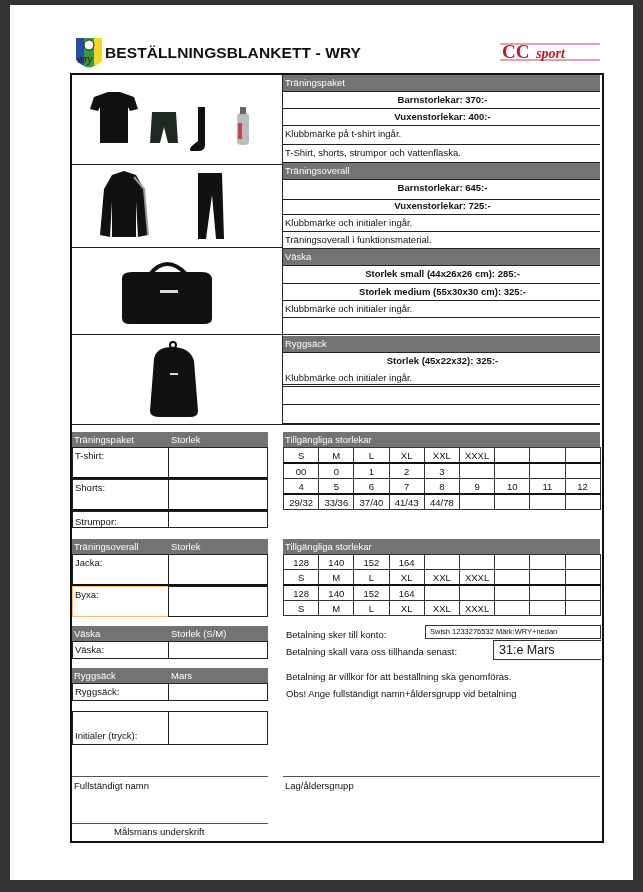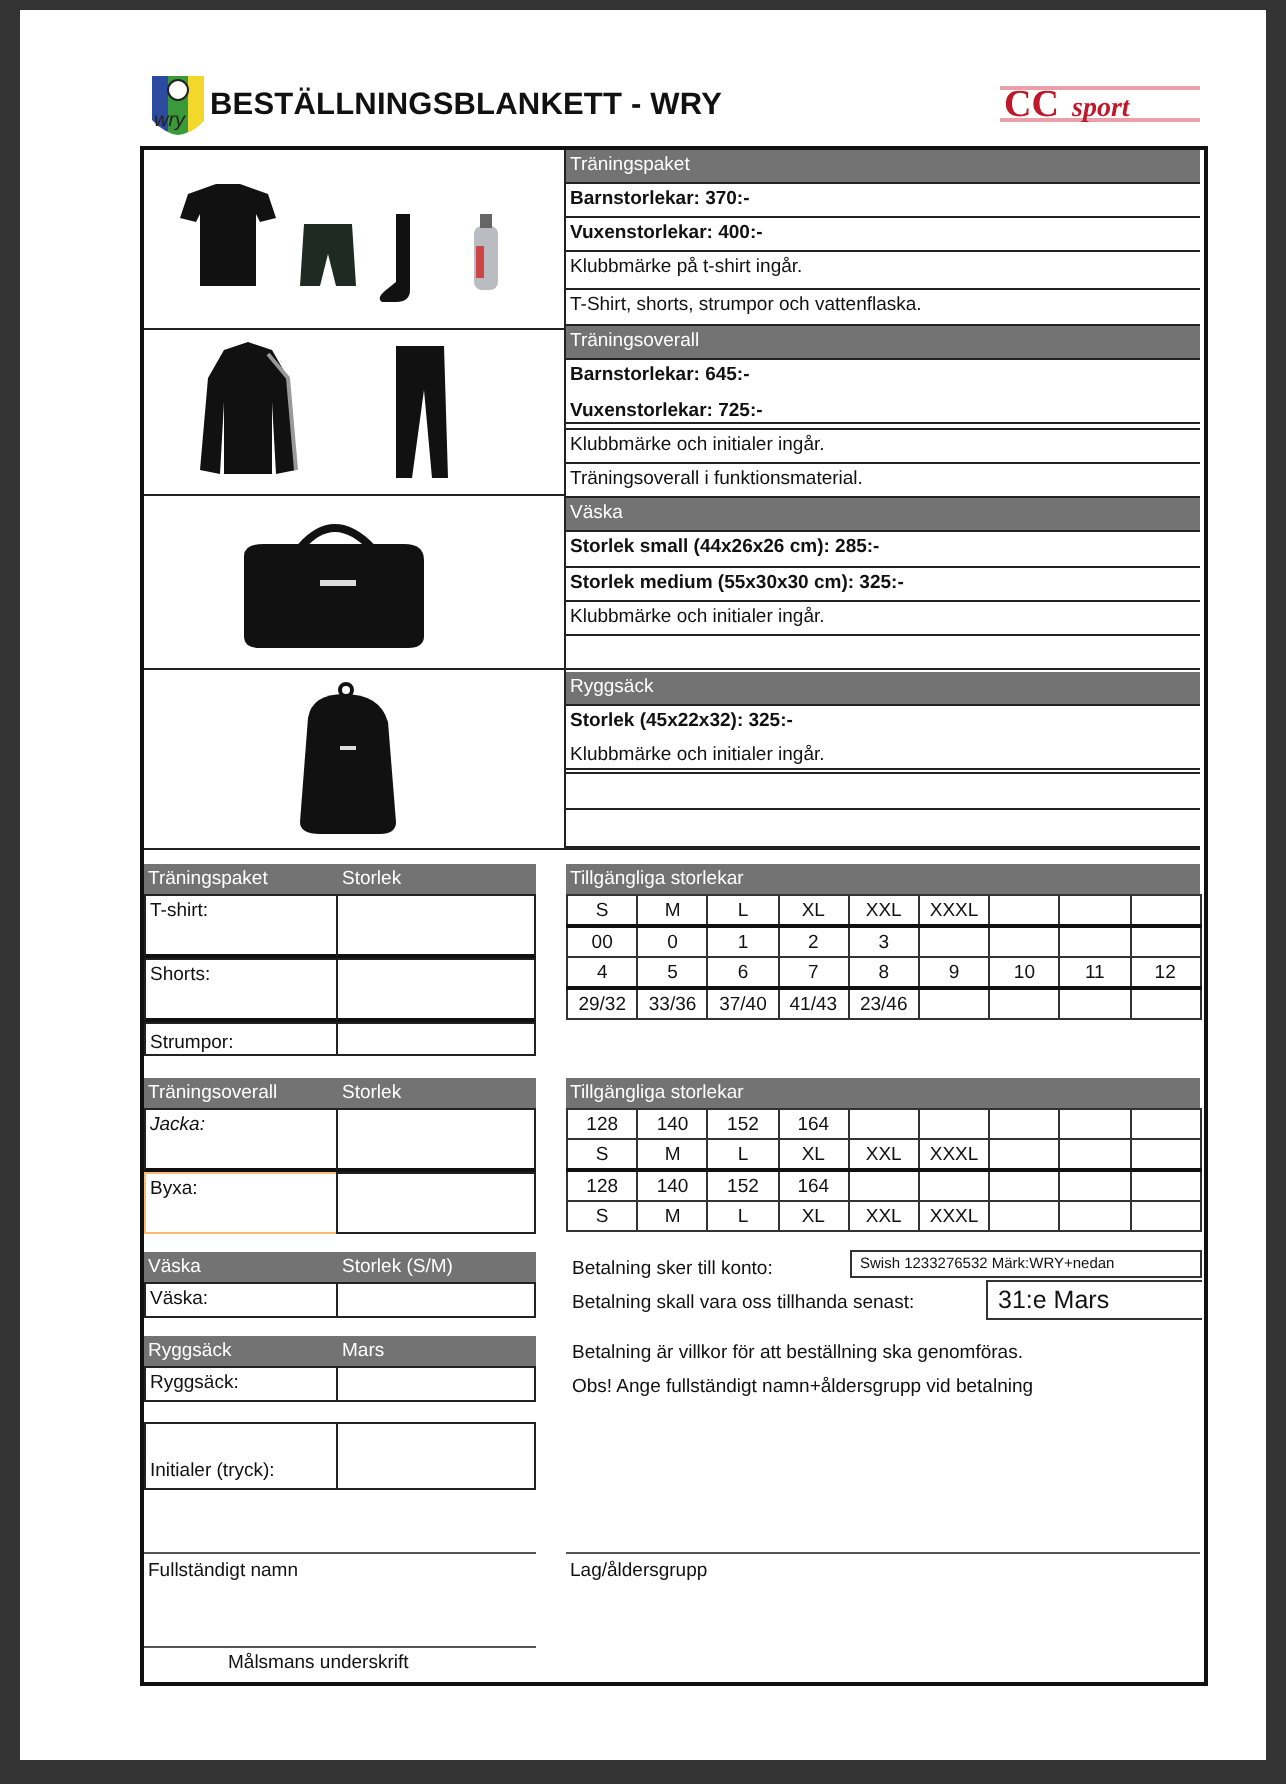--- a/index.html
+++ b/index.html
@@ -6,21 +6,21 @@
   body { width:643px; height:892px; background:#333333; position:relative; overflow:hidden;
          font-family:"Liberation Sans", sans-serif; color:#111; }
   .page { position:absolute; left:10px; top:5px; width:623px; height:875px; background:#fff; }
   .abs { position:absolute; }
   .title { left:105px; top:44px; font-size:15.5px; font-weight:bold; letter-spacing:0.1px; white-space:nowrap; }
   .logo-wry { left:73px; top:36px; width:32px; height:36px; }
   .logo-cc { left:500px; top:40px; width:100px; height:24px; }
   .frame { left:70px; top:73px; width:530px; height:766px; border:2px solid #111; box-sizing:content-box; }
   .cell { position:absolute; box-sizing:border-box; font-size:9.5px; line-height:15px; padding-left:2px; white-space:nowrap; overflow:hidden; }
   .hdr { background:#737373; color:#fff; }
-  .b { font-weight:bold; }
+  .b { font-weight:bold;text-align:center; }
   .bb { border-bottom:1px solid #222; }
   .grid td { border:1px solid #333; text-align:center; font-size:9.5px; height:14px; padding:0; }
   .grid { border-collapse:collapse; position:absolute; table-layout:fixed; }
   .thick-b td { border-bottom:2px solid #111; }
   .line { position:absolute; height:1px; background:#555; }
 </style>
 </head>
 <body>
 
 <div class="page"></div>
@@ -78,21 +78,21 @@
   </svg>
 </div>
 
 <div class="cell hdr" style="left:283px;top:75px;width:317px;height:17px;border-bottom:1px solid #222;">Träningspaket</div>
 <div class="cell b bb" style="left:283px;top:92px;width:317px;height:17px;">Barnstorlekar: 370:-</div>
 <div class="cell b bb" style="left:283px;top:109px;width:317px;height:17px;">Vuxenstorlekar: 400:-</div>
 <div class="cell bb" style="left:283px;top:126px;width:317px;height:19px;">Klubbmärke på t-shirt ingår.</div>
 <div class="cell bb" style="left:283px;top:145px;width:317px;height:18px;">T-Shirt, shorts, strumpor och vattenflaska.</div>
 
 <div class="cell hdr" style="left:283px;top:163px;width:317px;height:17px;border-bottom:1px solid #222;">Träningsoverall</div>
-<div class="cell b bb" style="left:283px;top:180px;width:317px;height:32px;">Barnstorlekar: 645:-</div>
+<div class="cell b bb" style="left:283px;top:180px;width:317px;height:20px;">Barnstorlekar: 645:-</div>
 <div class="cell b bb" style="left:283px;top:198px;width:317px;height:17px;">Vuxenstorlekar: 725:-</div>
 <div class="cell bb" style="left:283px;top:215px;width:317px;height:17px;">Klubbmärke och initialer ingår.</div>
 <div class="cell bb" style="left:283px;top:232px;width:317px;height:17px;">Träningsoverall i funktionsmaterial.</div>
 
 <div class="cell hdr" style="left:283px;top:249px;width:317px;height:17px;border-bottom:1px solid #222;">Väska</div>
 <div class="cell b bb" style="left:283px;top:266px;width:317px;height:18px;">Storlek small (44x26x26 cm): 285:-</div>
 <div class="cell b bb" style="left:283px;top:284px;width:317px;height:17px;">Storlek medium (55x30x30 cm): 325:-</div>
 <div class="cell bb" style="left:283px;top:301px;width:317px;height:17px;">Klubbmärke och initialer ingår.</div>
 <div class="cell bb" style="left:283px;top:318px;width:317px;height:17px;"></div>
 
@@ -149,32 +149,32 @@
         <td>9</td>
         <td>10</td>
         <td>11</td>
         <td>12</td>
       </tr>
   <tr>
         <td>29/32</td>
         <td>33/36</td>
         <td>37/40</td>
         <td>41/43</td>
-        <td>23/46</td>
+        <td>44/78</td>
         <td></td>
         <td></td>
         <td></td>
         <td></td>
       </tr>
 </tbody>
   </table>
 
 <div class="cell hdr" style="left:72px;top:539px;width:97px;height:15px;">Träningsoverall</div>
 <div class="cell hdr" style="left:169px;top:539px;width:99px;height:15px;">Storlek</div>
-<div class="cell" style="left:72px;top:554px;width:97px;height:32px;border:1px solid #222;border-bottom:2px solid #111;font-style:italic;">Jacka:</div>
+<div class="cell" style="left:72px;top:554px;width:97px;height:32px;border:1px solid #222;border-bottom:2px solid #111;">Jacka:</div>
 <div class="cell" style="left:168px;top:554px;width:100px;height:32px;border:1px solid #222;border-bottom:2px solid #111;"></div>
 <div class="cell" style="left:72px;top:586px;width:97px;height:31px;border:1px solid #fdba74;">Byxa:</div>
 <div class="cell" style="left:168px;top:586px;width:100px;height:31px;border:1px solid #222;"></div>
 
 <div class="cell hdr" style="left:283px;top:539px;width:317px;height:15px;">Tillgängliga storlekar</div>
 <table class="grid" style="left:283px;top:554px;width:317px;">
   <colgroup>
       <col span="9" style="width:35.2px">
     </colgroup>
   <tbody>

